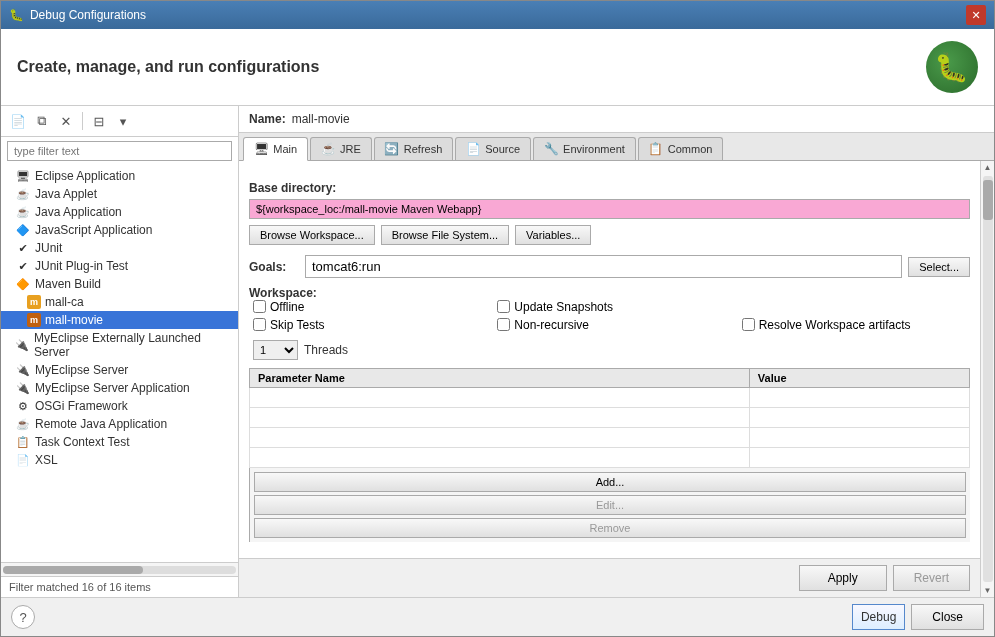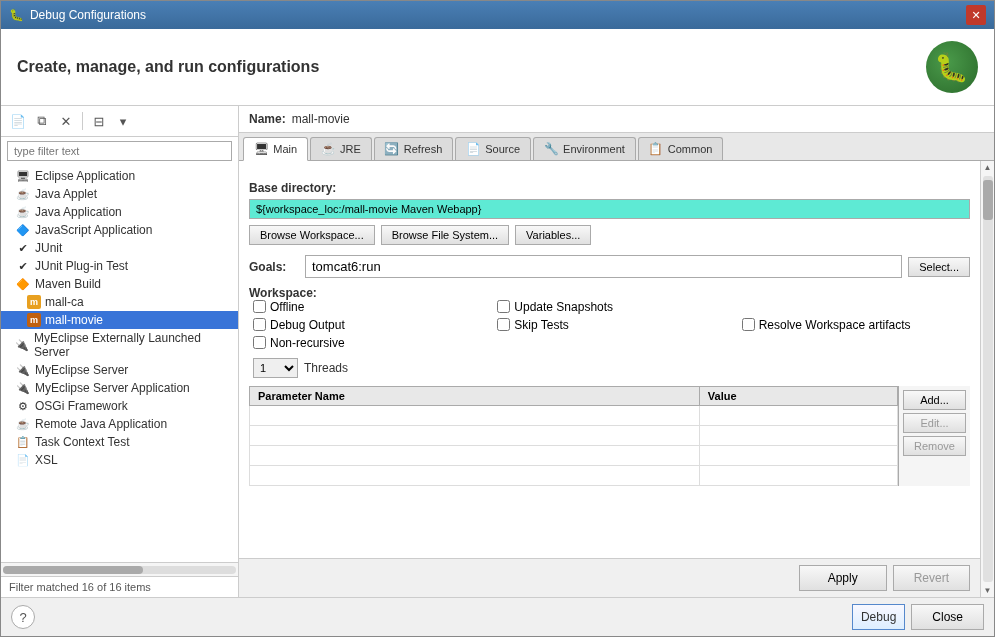--- a/index.html
+++ b/index.html
@@ -176,21 +176,21 @@
       display: flex;
       align-items: stretch;
       gap: 4px;
       margin-bottom: 6px;
     }
     .base-dir-input {
       flex: 1;
       padding: 3px 6px;
       border: 1px solid #aaa;
       font-size: 11px;
-      background: #5eead4;
+      background: #f9a8d4;
     }
     .btn-small {
       padding: 3px 10px;
       border: 1px solid #aaa;
       background: linear-gradient(to bottom, #f8f8f8, #e0e0e0);
       cursor: pointer;
       font-size: 11px;
       white-space: nowrap;
     }
 
@@ -515,48 +515,44 @@
                   <input type="checkbox" style="">
                   <span>Offline</span>
                 </div>
                 <div class="checkbox-row">
                   <input type="checkbox" style="">
                   <span>Update Snapshots</span>
                 </div>
                 <div class="checkbox-row"></div>
                 <div class="checkbox-row">
                   <input type="checkbox" style="">
-                  <span>Debug Output</span>
-                </div>
-                <div class="checkbox-row">
-                  <input type="checkbox" style="">
                   <span>Skip Tests</span>
                 </div>
                 <div class="checkbox-row">
                   <input type="checkbox" style="">
-                  <span>Resolve Workspace artifacts</span>
+                  <span>Non-recursive</span>
                 </div>
                 <div class="checkbox-row">
                   <input type="checkbox" style="">
-                  <span>Non-recursive</span>
+                  <span>Resolve Workspace artifacts</span>
                 </div>
               </div>
 
               
               <div class="threads-row">
                 <select class="threads-select">
                   <option>1</option>
                   <option>2</option>
                   <option>4</option>
                 </select>
                 <span class="threads-label">Threads</span>
               </div>
             </div>
 
-            <div style="display:flex; gap:0;">
+            <div style="display:flex; gap:0;flex-direction:column;">
               <table class="params-table">
                 <thead>
                   <tr>
                     <th>Parameter Name</th>
                     <th>Value</th>
                   </tr>
                 </thead>
                 <tbody>
                   <tr>
                     <td>&nbsp;</td>

